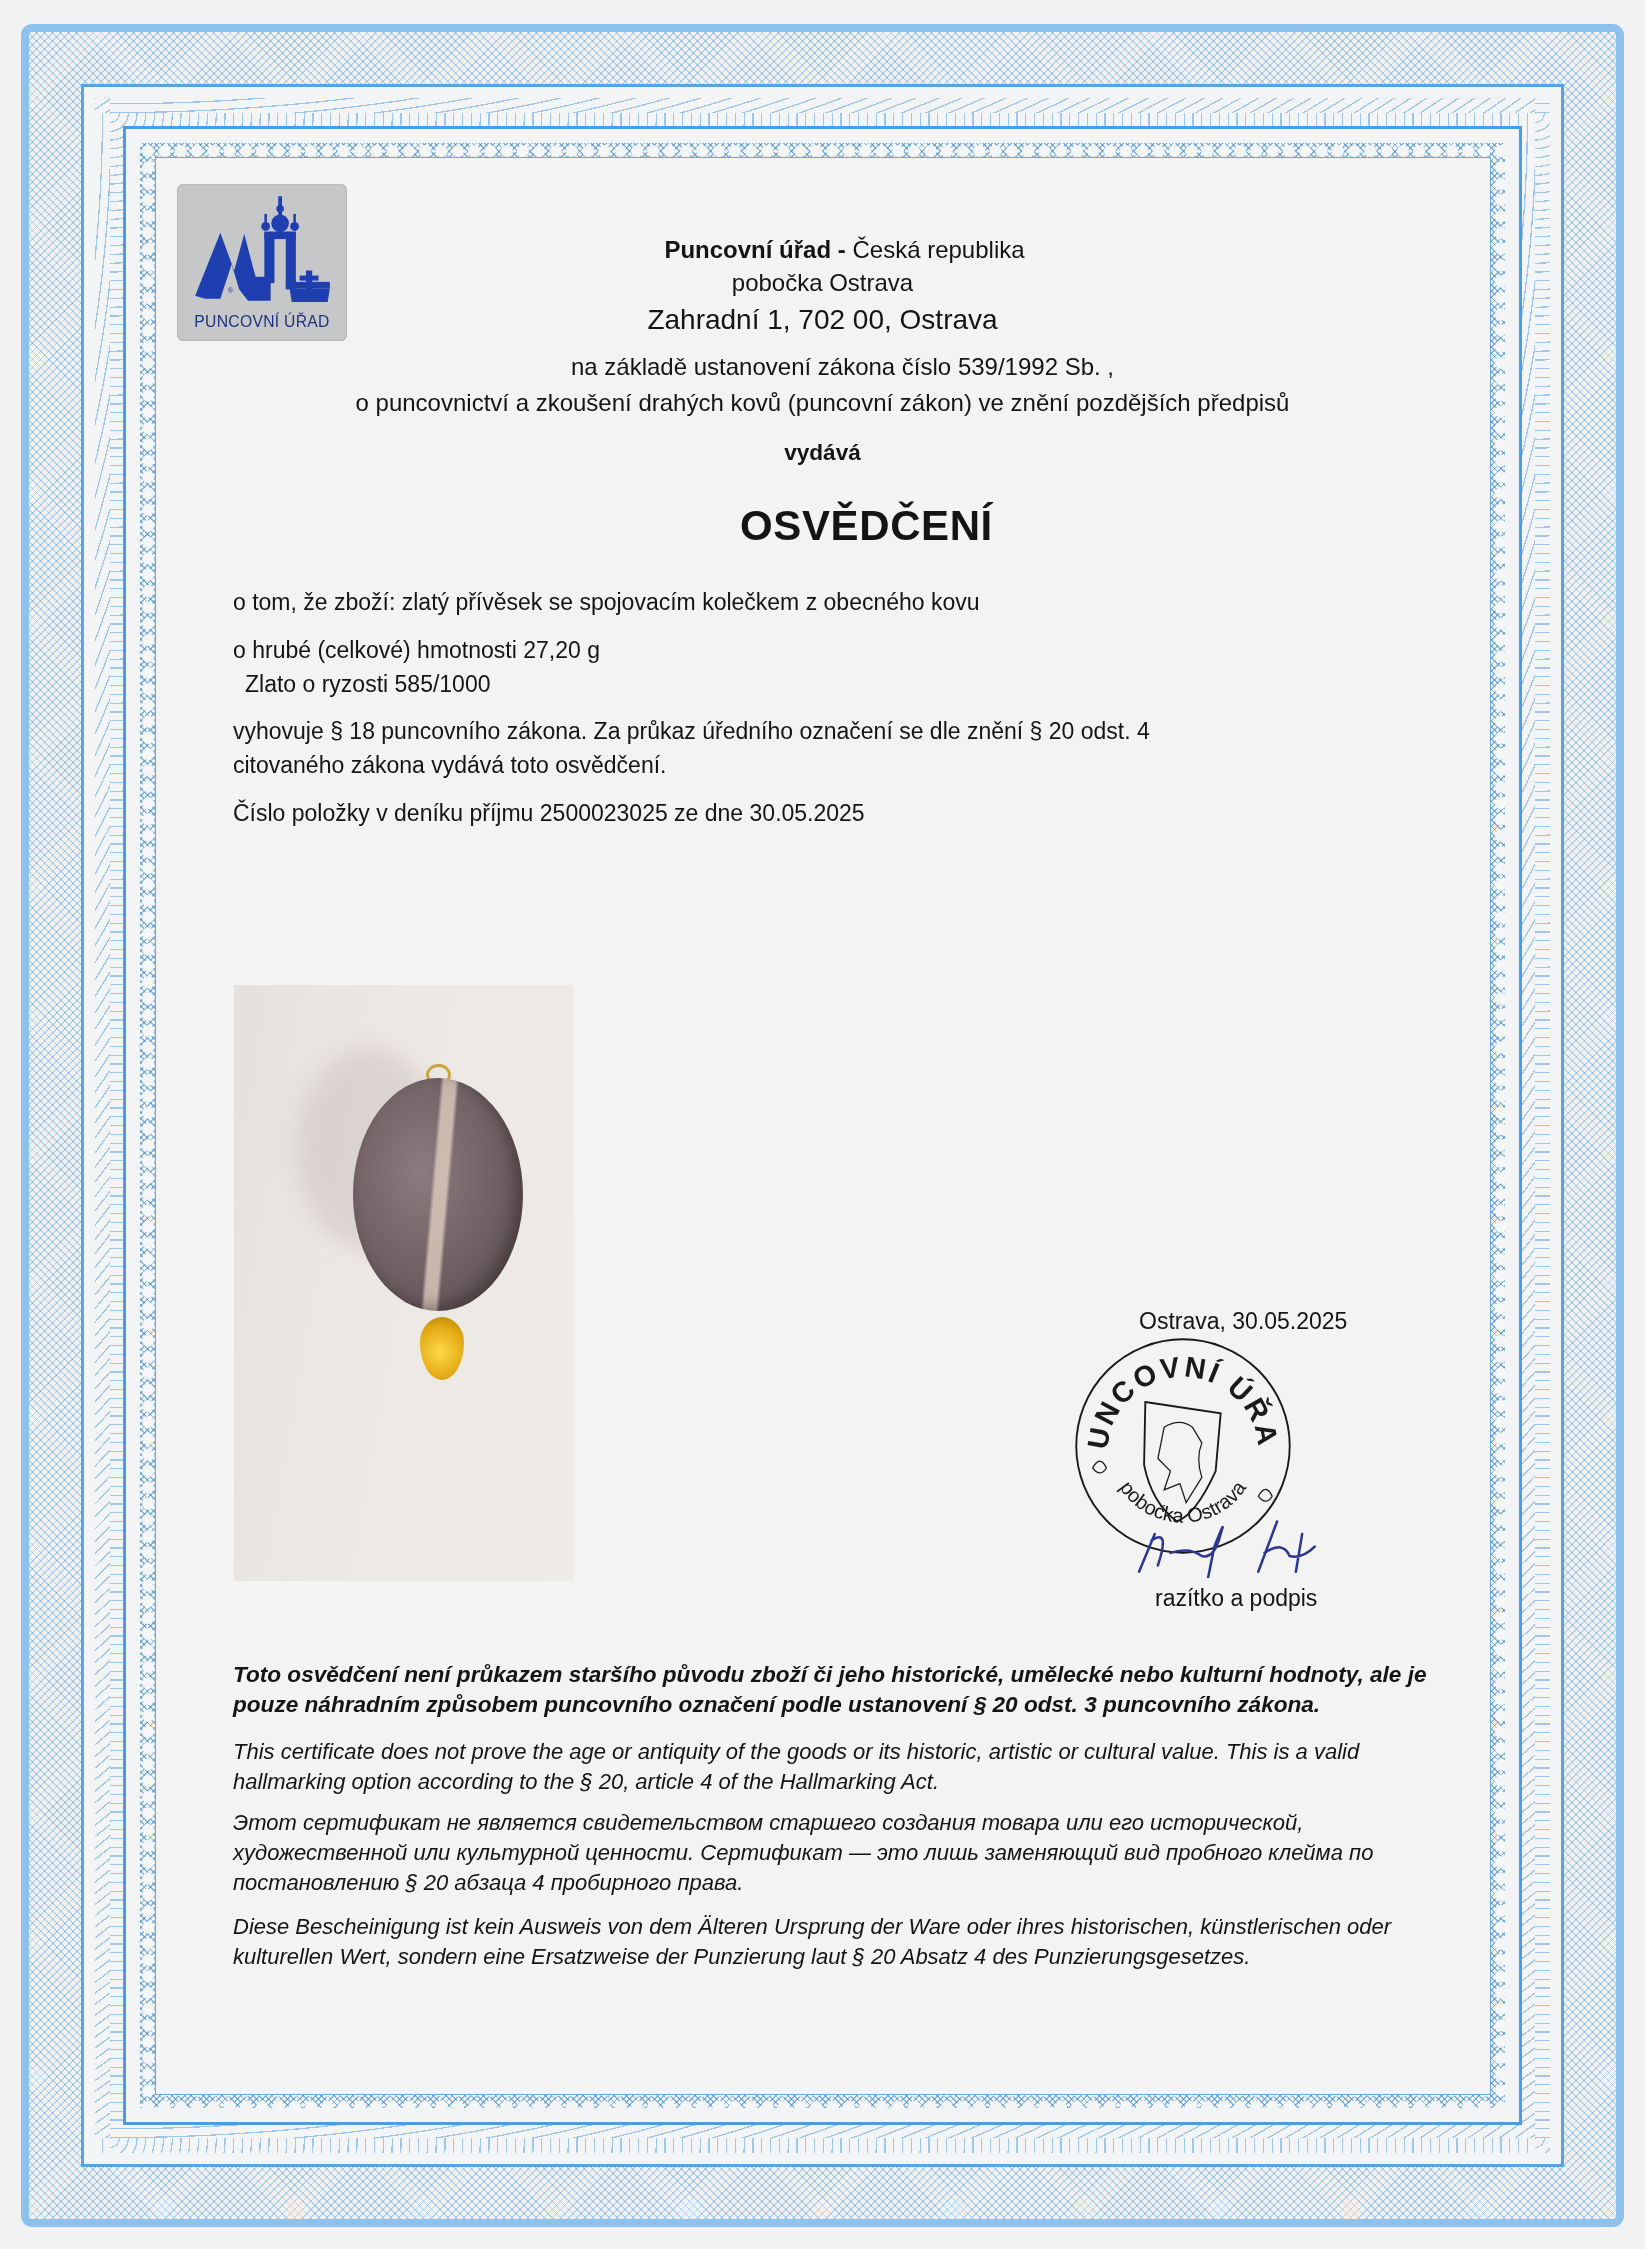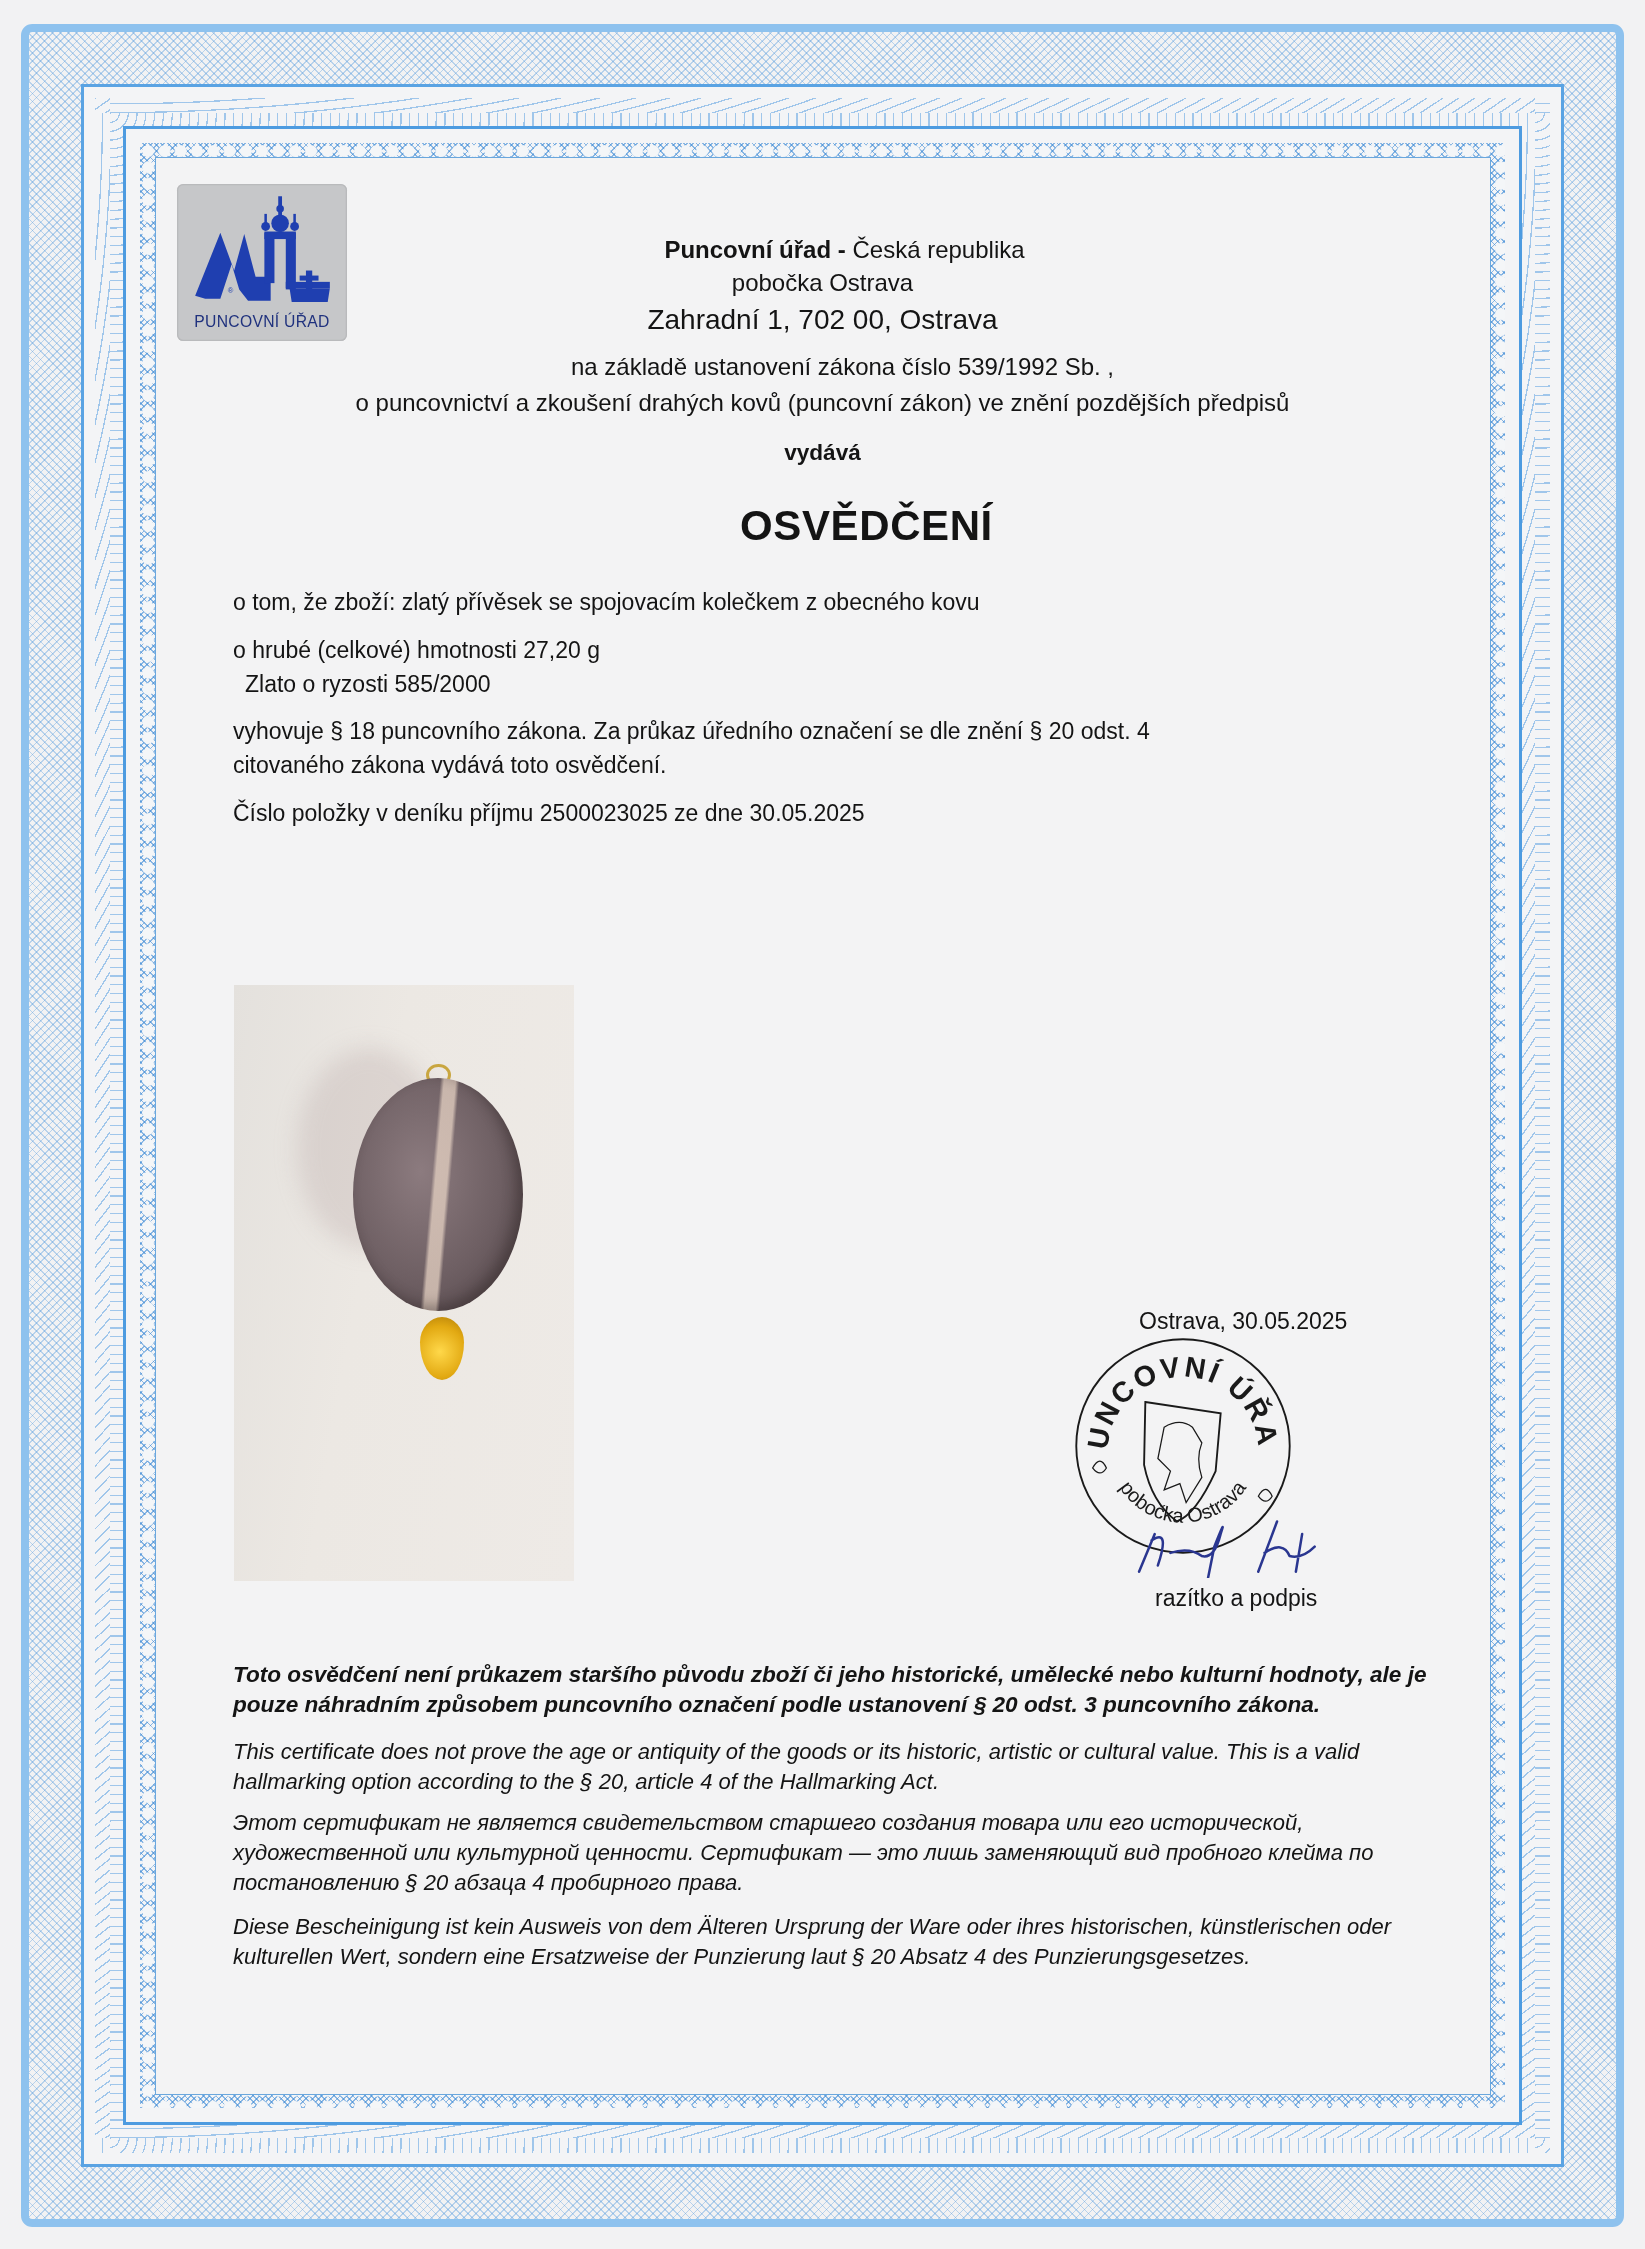--- a/index.html
+++ b/index.html
@@ -178,21 +178,21 @@
 <div class="center h-issuer"><b>Puncovní úřad -</b><span> Česká republika</span></div>
 <div class="center h-branch">pobočka Ostrava</div>
 <div class="center h-addr">Zahradní 1, 702 00, Ostrava</div>
 <div class="center h-law1">na základě ustanovení zákona číslo 539/1992 Sb. ,</div>
 <div class="center h-law2">o puncovnictví a zkoušení drahých kovů (puncovní zákon) ve znění pozdějších předpisů</div>
 <div class="center h-issues">vydává</div>
 <div class="center h-title">OSVĚDČENÍ</div>
 
 <div class="body-text t1">o tom, že zboží:  zlatý přívěsek se spojovacím kolečkem z obecného kovu</div>
 <div class="body-text t2">o hrubé (celkové) hmotnosti 27,20 g</div>
-<div class="body-text t3">Zlato o ryzosti 585/2000</div>
+<div class="body-text t3">Zlato o ryzosti 585/1000</div>
 <div class="body-text t4">vyhovuje § 18 puncovního zákona. Za průkaz úředního označení se dle znění § 20 odst. 4</div>
 <div class="body-text t5">citovaného zákona vydává toto osvědčení.</div>
 <div class="body-text t6">Číslo položky v deníku příjmu 2500023025 ze dne 30.05.2025</div>
 
 <div class="photo" title="smoky quartz pendant with gold drop">
   <div class="shadow-blob"></div>
   <div class="loop-top"></div>
   <div class="stone"></div>
   <div class="drop"></div>
 </div>

